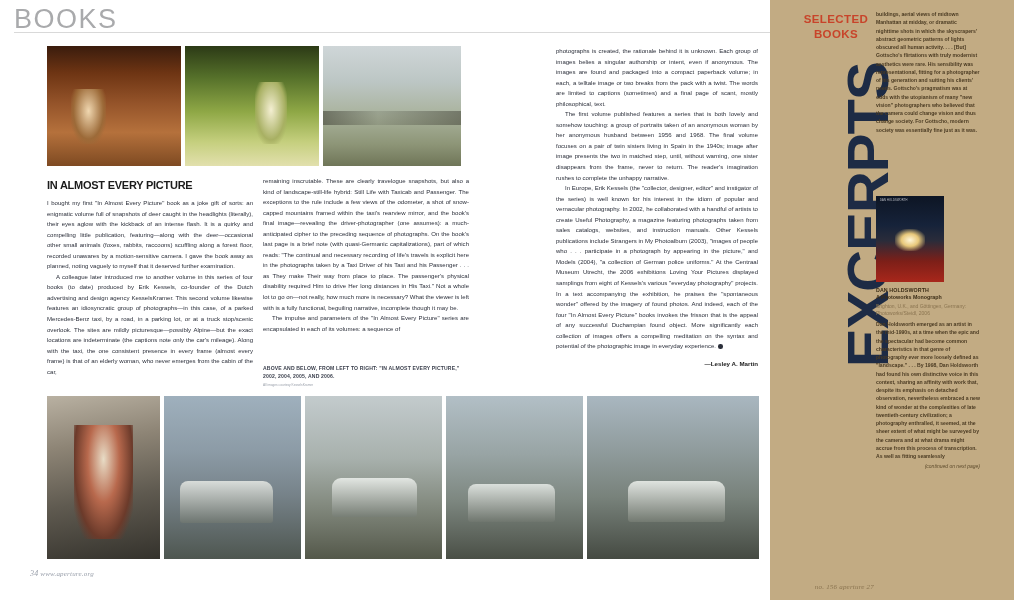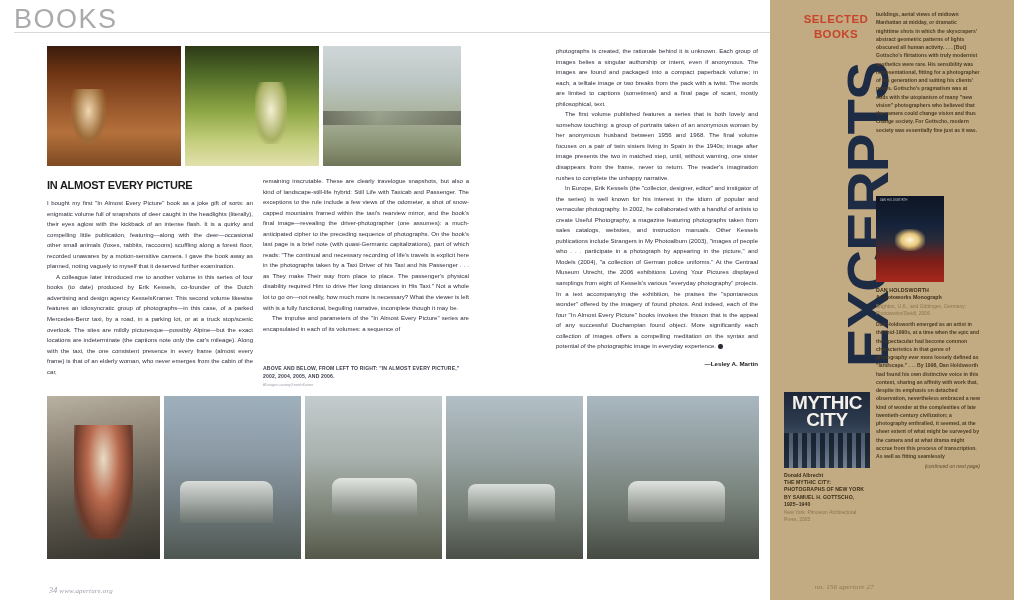--- a/index.html
+++ b/index.html
@@ -339,27 +339,26 @@
     text-transform: uppercase; letter-spacing: .1px;
   }
   .myth-pub {
     font-size: 4.9px; line-height: 7px; color: #8a7450; margin-top: 1px;
   }
 
   
   .footer-left {
     position: absolute;
     left: 30px;
-    bottom: 5px;
+    bottom: 22px;
     font-family: "Liberation Serif", serif;
     font-style: italic;
     font-size: 7px;
     color: #9aa0ab;
     letter-spacing: .2px;
-    margin-left: 19px;
   }
   .footer-left .fnum { font-size: 8px; }
   .footer-right {
     position: absolute;
     right: 20px;
     bottom: 9px;
     font-family: "Liberation Serif", serif;
     font-style: italic;
     font-size: 7px;
     color: #8a7450;
@@ -432,28 +431,20 @@
         </div>
         <div class="entry-title">DAN HOLDSWORTH</div>
         <div class="entry-sub">A Photoworks Monograph</div>
         <div class="entry-pub">Brighton, U.K., and Göttingen, Germany: Photoworks/Steidl, 2006</div>
         <div class="entry-body">
           <p>Dan Holdsworth emerged as an artist in the mid-1990s, at a time when the epic and the spectacular had become common characteristics in that genre of photography ever more loosely defined as "landscape." . . . By 1998, Dan Holdsworth had found his own distinctive voice in this context, sharing an affinity with work that, despite its emphasis on detached observation, nevertheless embraced a new kind of wonder at the complexities of late twentieth-century civilization; a photography enthralled, it seemed, at the sheer extent of what might be surveyed by the camera and at what drama might accrue from this process of transcription. As well as fitting seamlessly</p>
         </div>
         <div class="continued">(continued on next page)</div>
       </div>
 
-      <div class="entry-mythic">
-        <div class="cover-mythic">
-          <div class="mc-text">MYTHIC CITY</div>
-        </div>
-        <div class="myth-title">Donald Albrecht</div>
-        <div class="myth-caps">THE MYTHIC CITY: PHOTOGRAPHS OF NEW YORK BY SAMUEL H. GOTTSCHO, 1925–1940</div>
-        <div class="myth-pub">New York: Princeton Architectural Press, 2005</div>
-      </div>
 
     </div>
   </div>
 
   <div class="footer-left">
     <span class="fnum">34</span>
     <span>www.aperture.org</span>
   </div>
   <div class="footer-right">
     <span>no. 156 aperture</span>

